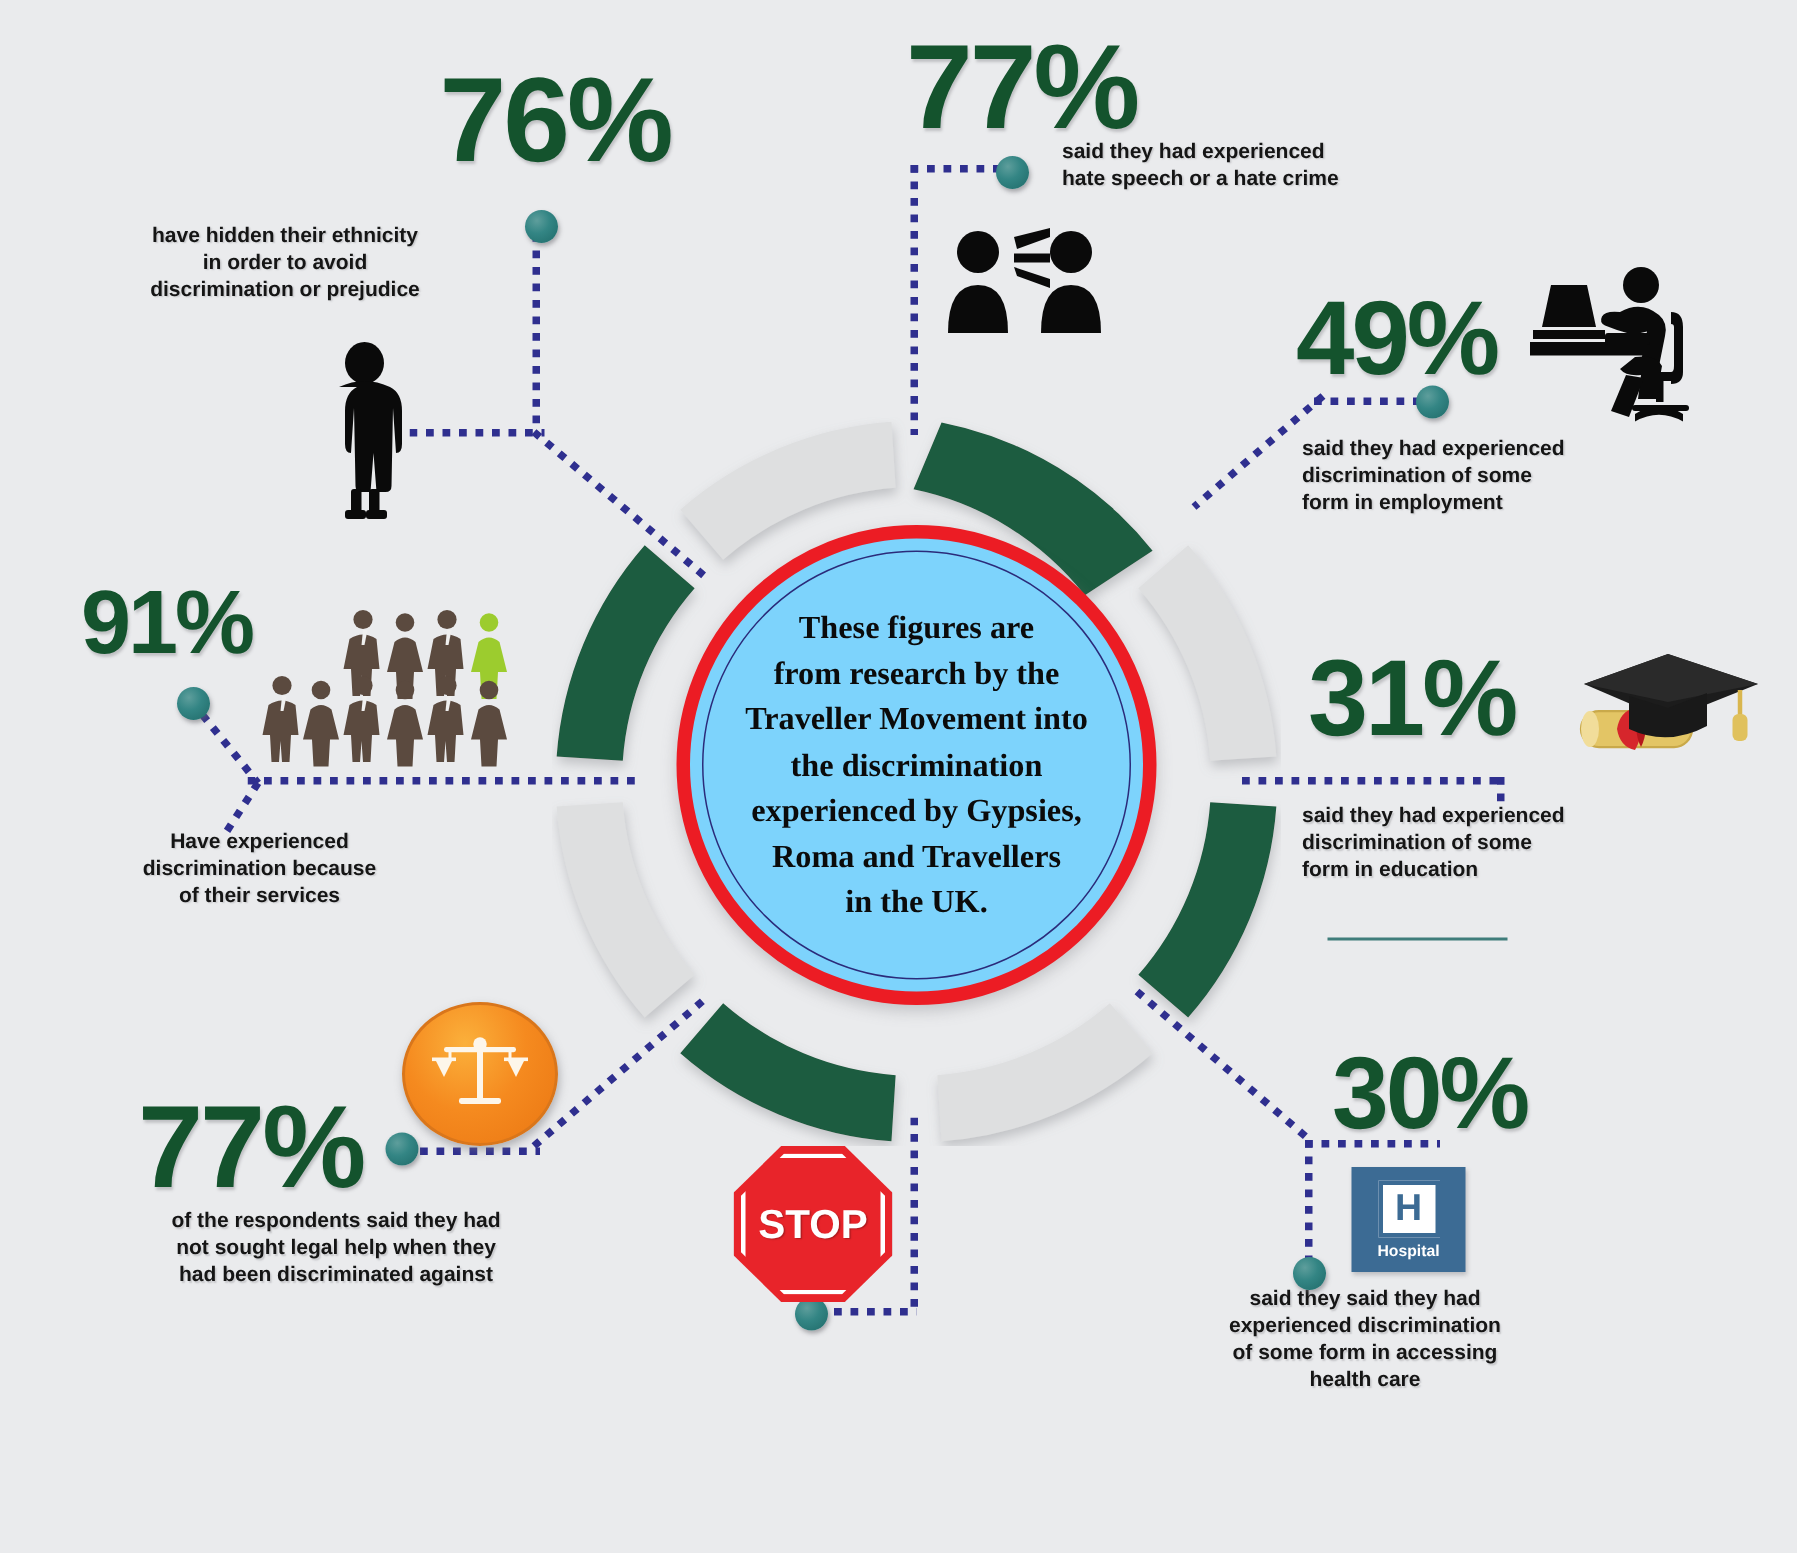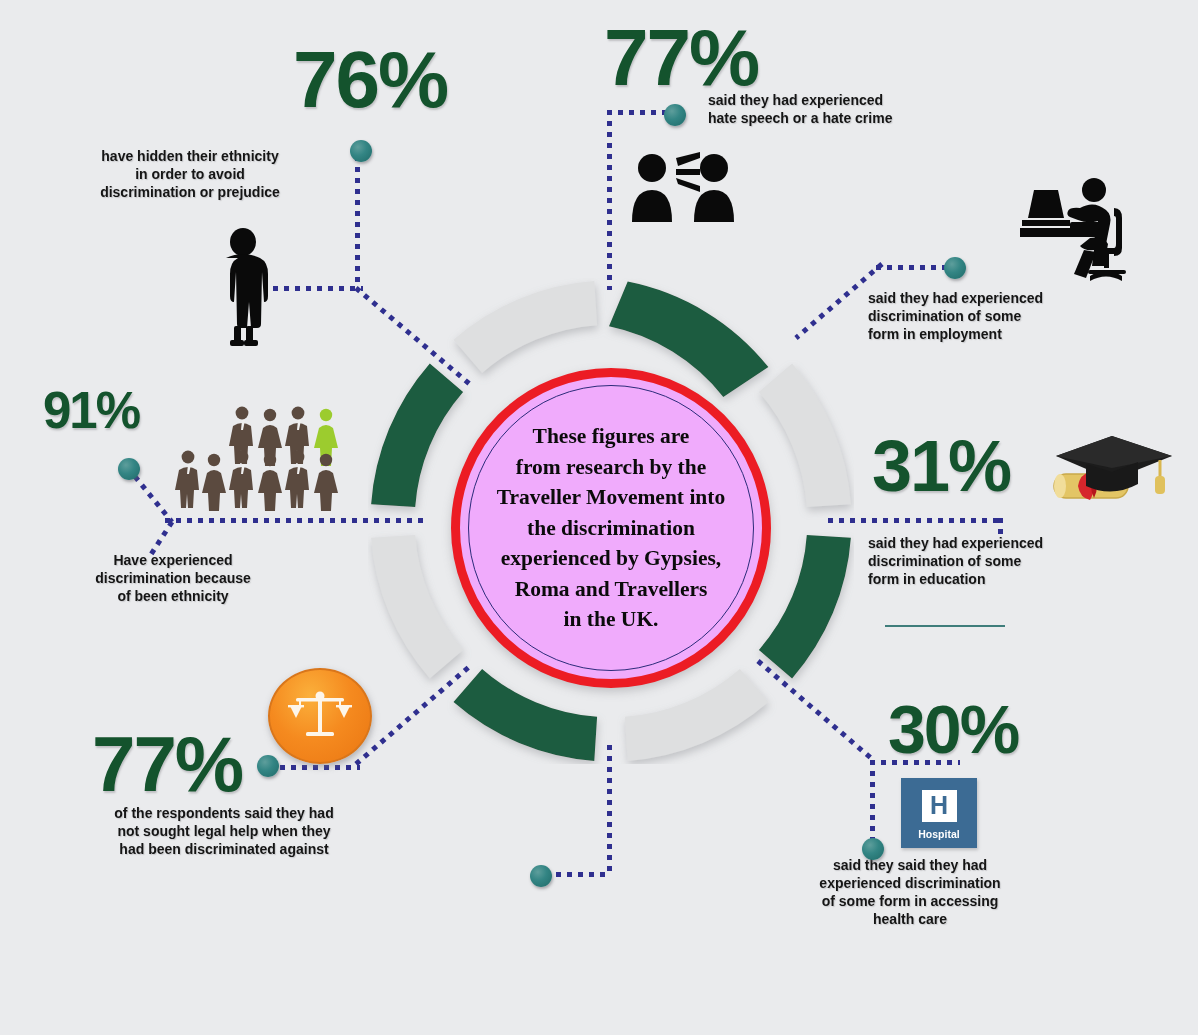--- a/index.html
+++ b/index.html
@@ -51,22 +51,22 @@
     width:5px;
     background-image:linear-gradient(to bottom,#2f2f8f 0 5px, transparent 5px 11px);
     background-size:5px 11px;
     background-repeat:repeat-y;
   }
 
   
   #ring-wrap{position:absolute;left:368px;top:278px;width:486px;height:486px;}
   #ring-svg{position:absolute;left:0;top:0;}
   #center-disc{
-    position:absolute;left:83px;top:90px;width:320px;height:320px;border-radius:50%;
-    background:#f0abfc;
+    position:absolute;left:83px;top:72px;width:320px;height:320px;border-radius:50%;
+    background:#7dd3fc;
     border:9px solid #ec1c24;
     box-sizing:border-box;
     box-shadow:0 4px 10px rgba(120,120,125,.35);
   }
   #center-inner{
     position:absolute;left:8px;top:8px;right:8px;bottom:8px;border-radius:50%;
     border:1.4px solid #2b2b7a;
     box-sizing:border-box;
     display:flex;align-items:center;justify-content:center;
   }
@@ -246,20 +246,21 @@
       <circle cx="22" cy="16" r="14"></circle>
       <path d="M2 70 q0 -32 20 -32 q20 0 20 32 z"></path>
       <circle cx="84" cy="16" r="14"></circle>
       <path d="M64 70 q0 -32 20 -32 q20 0 20 32 z"></path>
       <polygon points="46,6 70,0 70,6 48,14"></polygon>
       <rect x="46" y="17" width="24" height="6"></rect>
       <polygon points="46,26 70,34 70,40 48,32"></polygon>
     </g>
   </svg>
 
+  <div class="pct abs" style="left:864px;top:190px;font-size:70px;">49%</div>
   <div class="desc abs" style="left:868px;top:290px;width:330px;text-align:left;">said they had experienced
 discrimination of  some
 form in employment</div>
   <div class="dot" style="left:944px;top:257px;"></div>
 
   <svg class="icon" style="left:1018px;top:178px;width:112px;height:104px;" viewBox="0 0 112 104" aria-hidden="true">
     <g fill="#0a0a0a">
 
       <polygon points="16,12 40,12 46,40 10,40"></polygon>
       <rect x="4" y="42" width="48" height="6"></rect>
@@ -310,20 +311,25 @@
 experienced discrimination
 of some form in accessing
 health care</div>
   <div class="dot" style="left:862px;top:838px;"></div>
   <div id="hospital-icon" style="left:901px;top:778px;">
     <div class="hbox">H</div>
     <div class="hlabel">Hospital</div>
   </div>
 
   <div class="dot" style="left:530px;top:865px;"></div>
+  <div id="stop-icon" style="left:489px;top:764px;">
+    <div class="octo"></div>
+    <div class="ring"></div>
+    <div class="lbl">STOP</div>
+  </div>
 
   <div class="pct abs" style="left:92px;top:725px;font-size:78px;">77%</div>
   <div class="desc abs" style="left:24px;top:805px;width:400px;text-align:center;">of the respondents said they had
 not sought legal help when they
 had been discriminated against</div>
   <div class="dot" style="left:257px;top:755px;"></div>
   <div id="scales-icon" style="left:268px;top:668px;">
     <svg width="64" height="56" viewBox="0 0 64 56" aria-hidden="true">
       <g fill="#fdf6ea">
         <circle cx="32" cy="8" r="4.5"></circle>
@@ -333,24 +339,24 @@
         <path d="M2 18 l12 0 l-6 12 z"></path>
         <path d="M50 18 l12 0 l-6 12 z"></path>
         <rect x="0" y="17" width="16" height="2.4"></rect>
         <rect x="48" y="17" width="16" height="2.4"></rect>
         <rect x="11" y="11" width="2" height="7"></rect>
         <rect x="51" y="11" width="2" height="7"></rect>
       </g>
     </svg>
   </div>
 
-  <div class="pct abs" style="left:43px;top:385px;font-size:51px;text-align:right;">91%</div>
+  <div class="pct abs" style="left:54px;top:385px;font-size:60px;text-align:right;">91%</div>
   <div class="desc abs" style="left:28px;top:552px;width:290px;text-align:center;">Have experienced
 discrimination because
-of been ethnicity</div>
+of their services</div>
   <div class="dot" style="left:118px;top:458px;"></div>
 
   <svg class="ppl" style="left:174px;top:406px;width:170px;height:112px;" viewBox="0 0 170 112" aria-hidden="true">
     <defs>
       <g id="man">
         <circle cx="10" cy="7" r="6.4" fill="#5b4a3f"></circle>
         <path d="M1 20 q9 -6 18 0 l2 20 l-5 0 l-1 18 l-5 0 l-1 -14 l-1 14 l-5 0 l-1 -18 l-5 0 z" fill="#5b4a3f"></path>
         <polygon points="10,14 13,14 11,24 9,24" fill="#efefef"></polygon>
       </g>
       <g id="woman">

